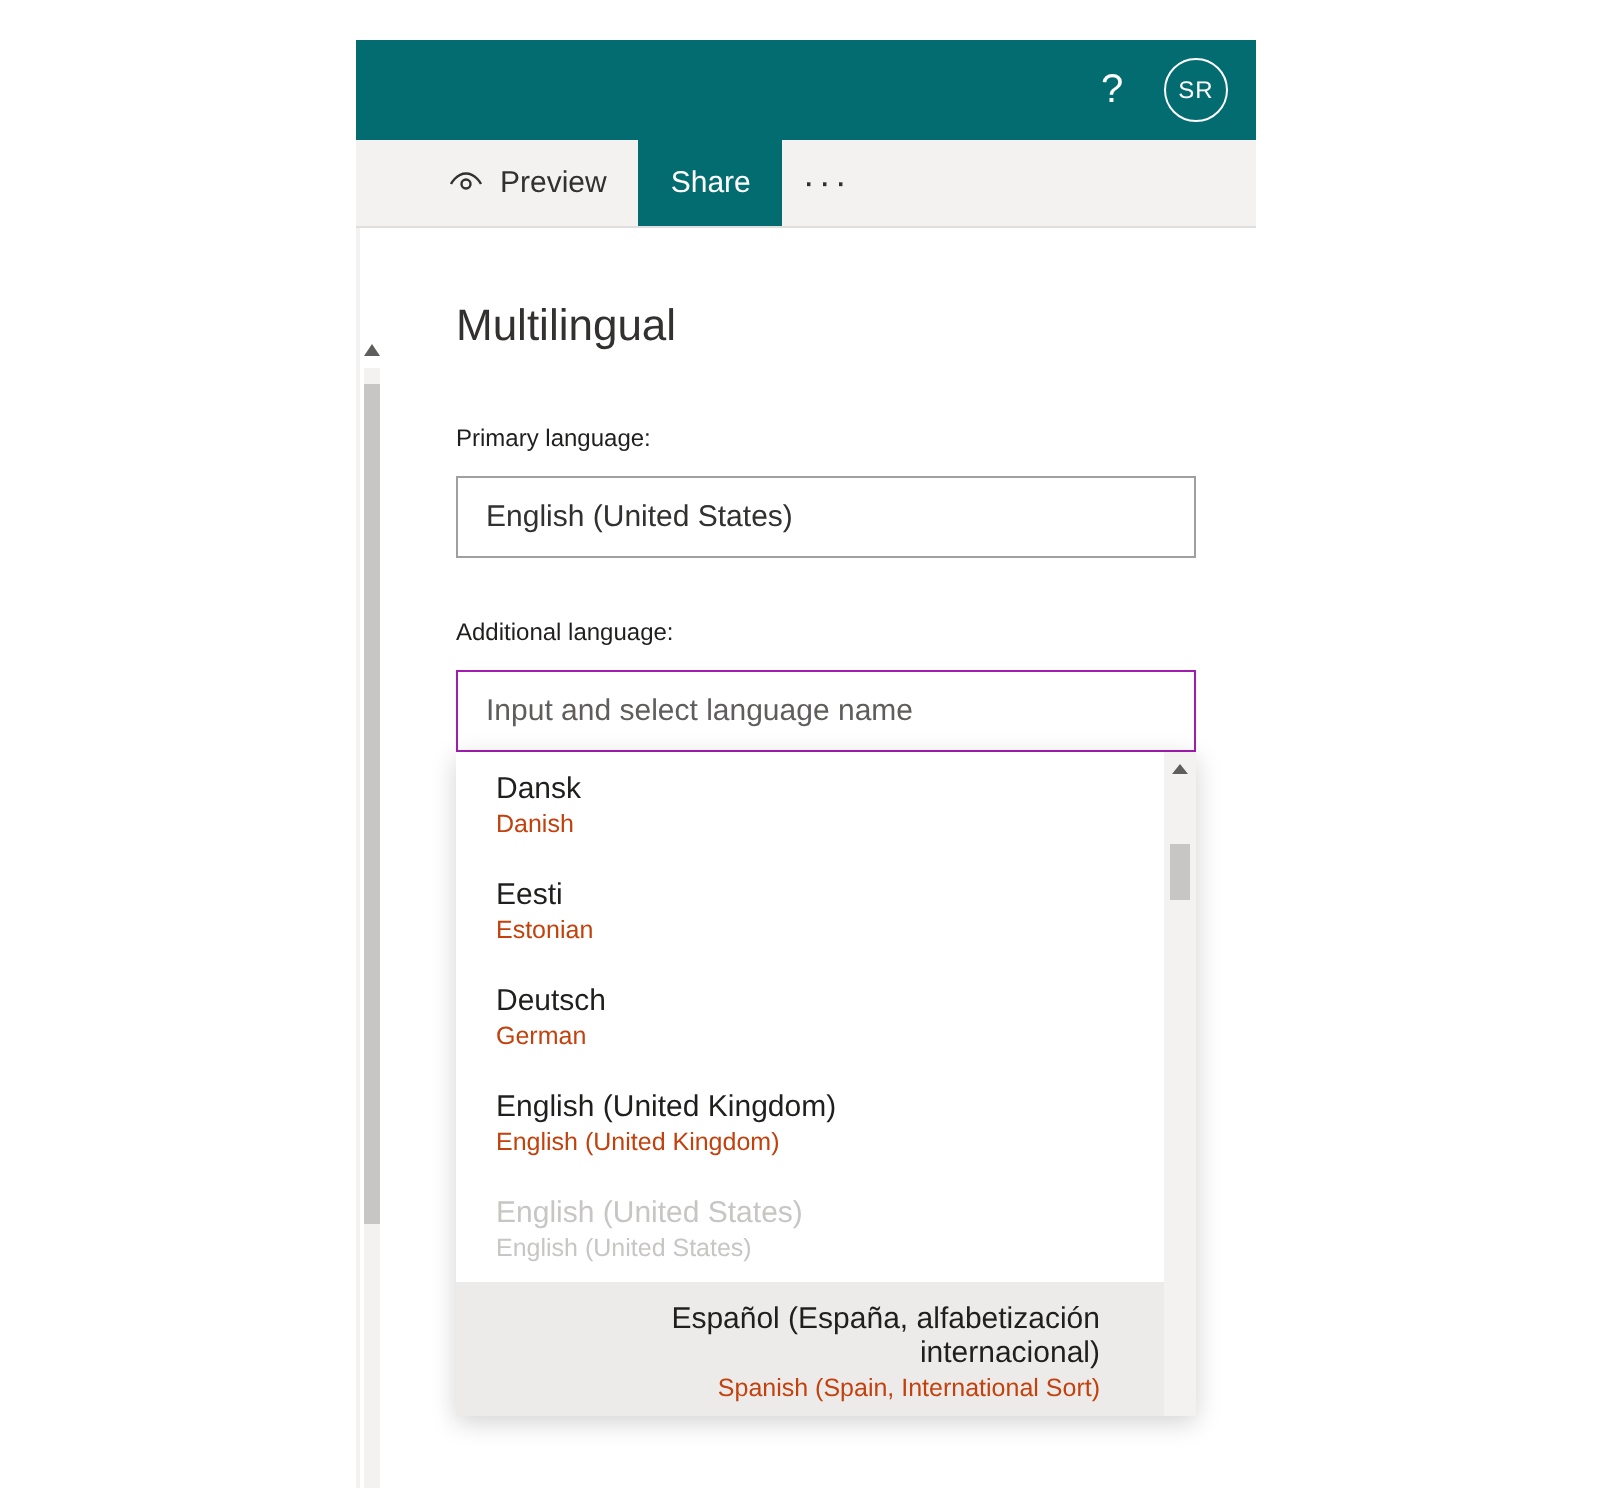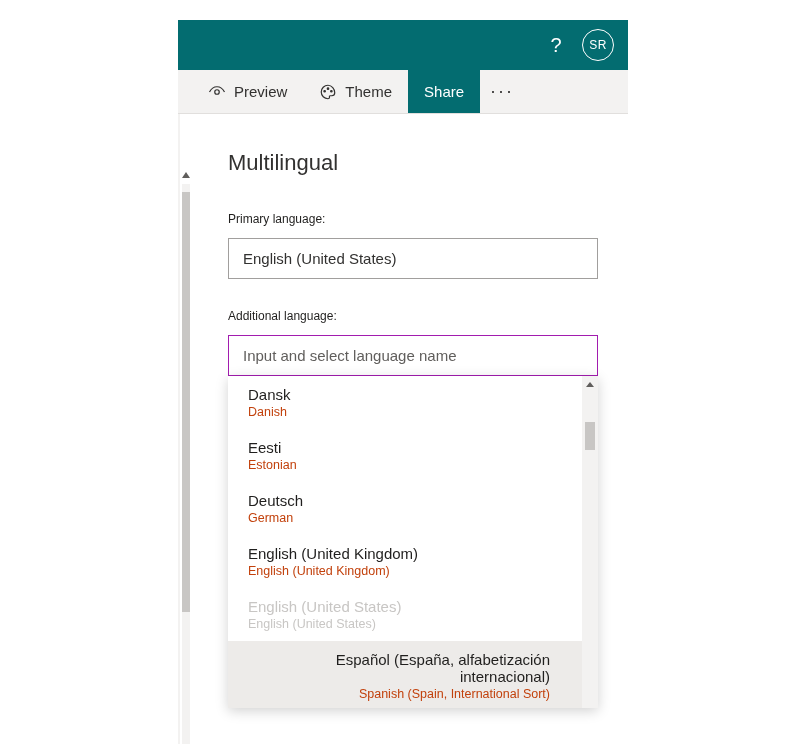--- a/index.html
+++ b/index.html
@@ -48,21 +48,21 @@
       letter-spacing: 0.5px;
       cursor: pointer;
       text-align: right;
     }
     .toolbar {
       height: 44px;
       background: #f3f2f1;
       border-bottom: 1px solid #e1dfdd;
       display: flex;
       align-items: stretch;
-      padding-left: 14px;
+      padding-left: 30px;
     }
     .toolbar-btn {
       display: flex;
       align-items: center;
       gap: 8px;
       padding: 0 16px;
       font-size: 15px;
       color: #323130;
       cursor: pointer;
       background: transparent;
@@ -237,31 +237,20 @@
   <div class="toolbar">
     <button class="toolbar-btn">
       <span class="toolbar-icon">
         <svg width="18" height="18" viewBox="0 0 24 24" fill="none" stroke="#323130" stroke-width="1.6">
           <path d="M2 12s3.5-7 10-7 10 7 10 7"></path>
           <circle cx="12" cy="12" r="3"></circle>
         </svg>
       </span>
       <span>Preview</span>
     </button>
-    <button class="toolbar-btn">
-      <span class="toolbar-icon">
-        <svg width="18" height="18" viewBox="0 0 24 24" fill="none" stroke="#323130" stroke-width="1.6">
-          <path d="M12 3a9 9 0 1 0 0 18c1.5 0 2-1 2-2s-.5-2 1-2h2a4 4 0 0 0 4-4c0-5-4-10-9-10z"></path>
-          <circle cx="7.5" cy="11" r="1" fill="#323130"></circle>
-          <circle cx="12" cy="7.5" r="1" fill="#323130"></circle>
-          <circle cx="16.5" cy="11" r="1" fill="#323130"></circle>
-        </svg>
-      </span>
-      <span>Theme</span>
-    </button>
     <button class="toolbar-btn active">
       <span>Share</span>
     </button>
     <span class="toolbar-more">···</span>
   </div>
 
   <div class="content-wrap">
     <div class="left-gutter">
       <div class="scrollbar-track">
         <div class="scrollbar-arrow"></div>

